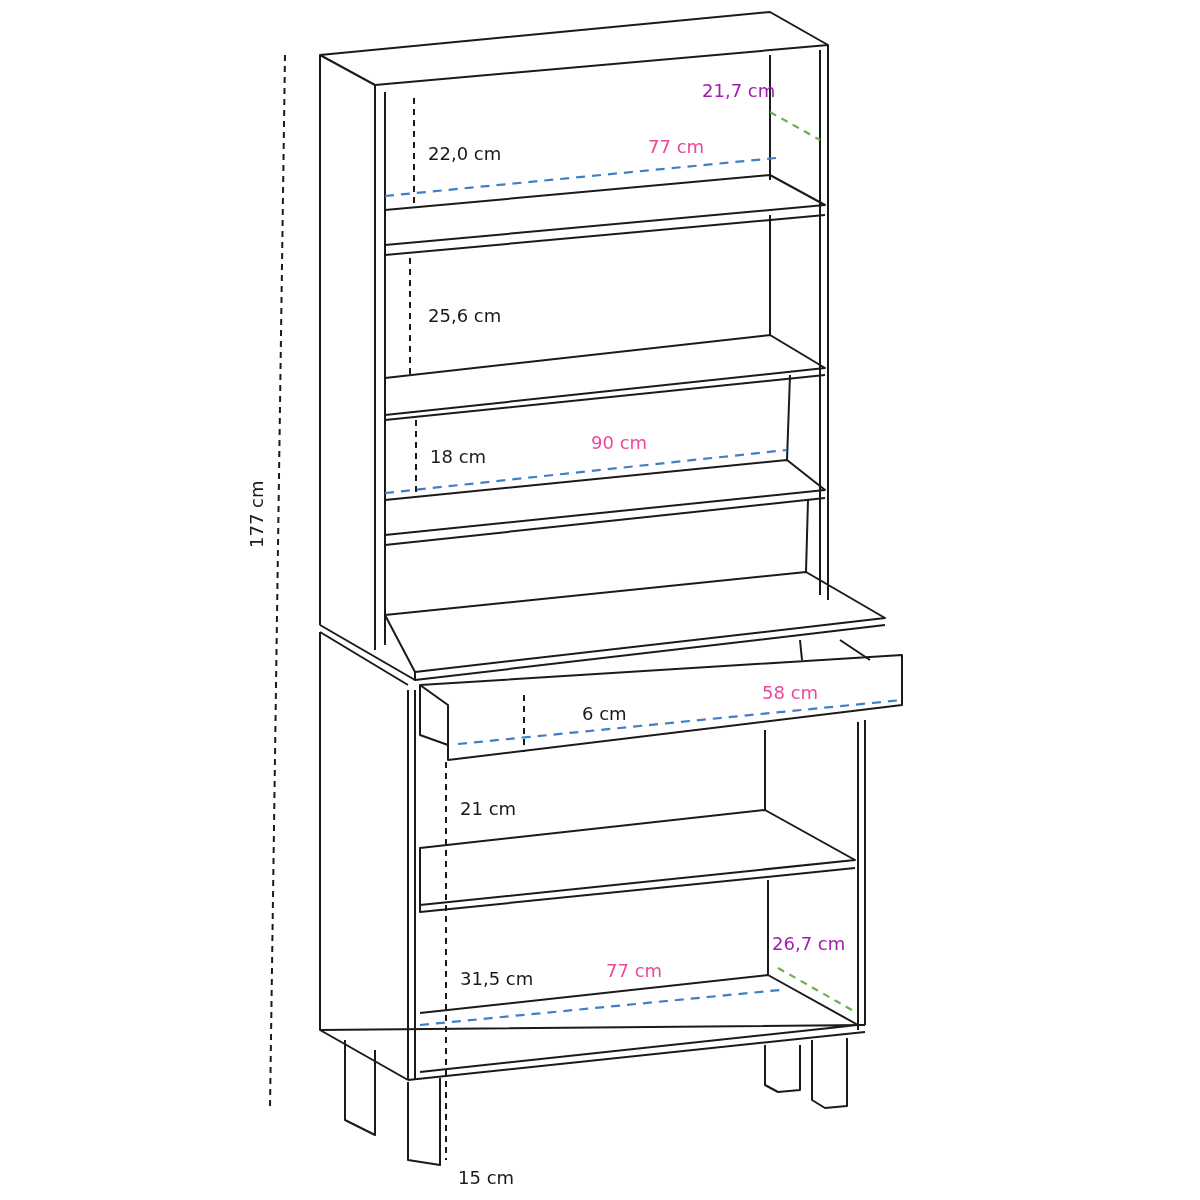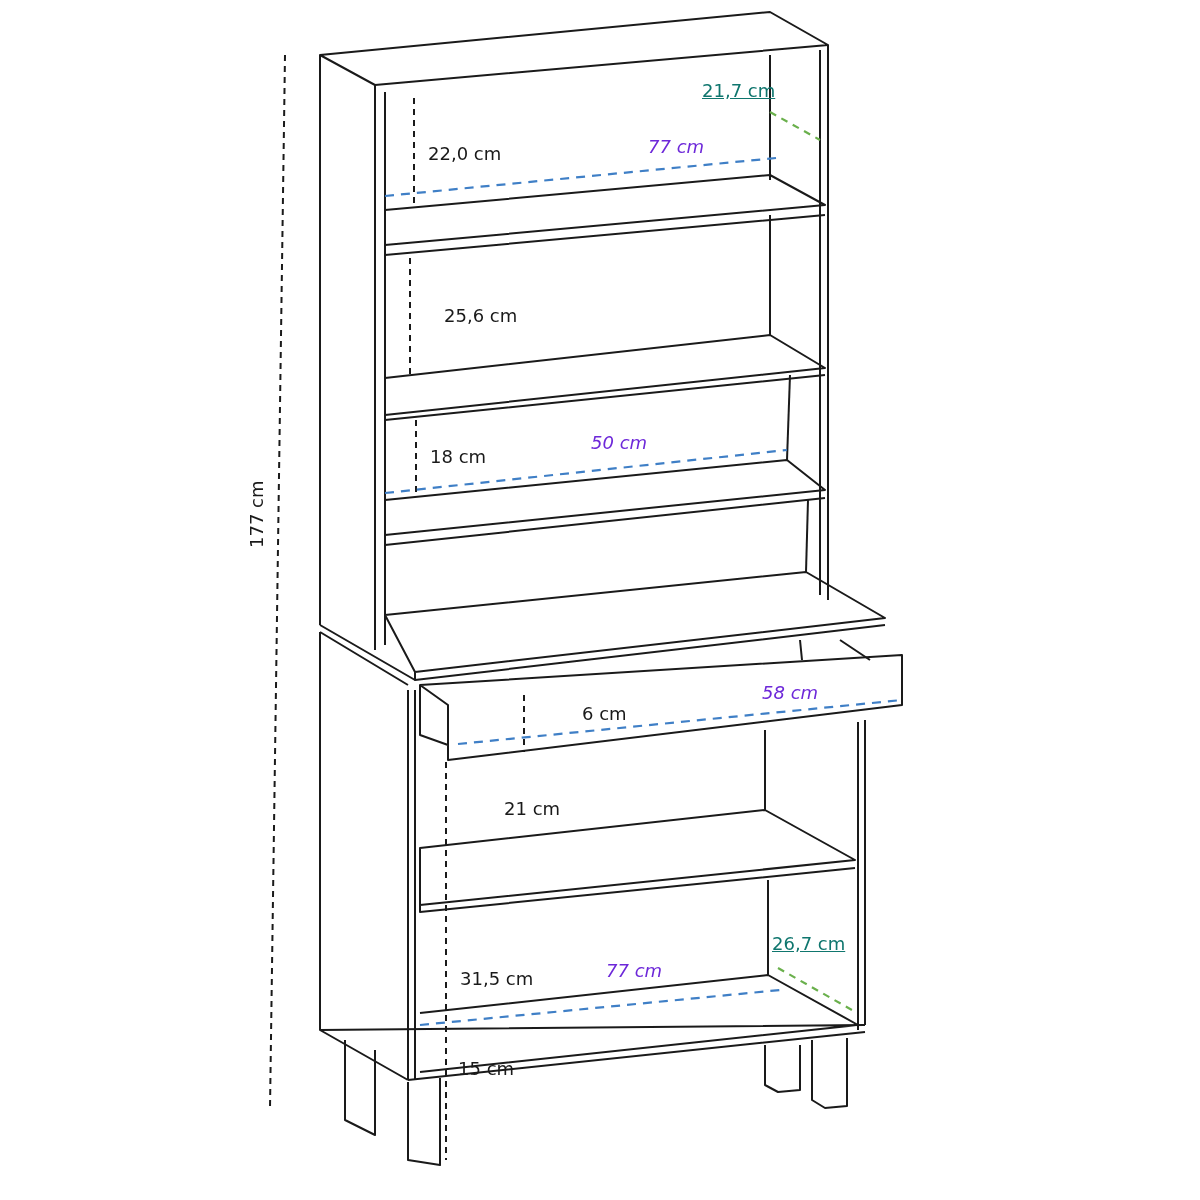--- a/index.html
+++ b/index.html
@@ -1,21 +1,21 @@
 <!DOCTYPE html>
 <html><head>
 <meta charset="utf-8">
 <style>
   html,body{margin:0;padding:0;background:#ffffff;}
   body{width:1200px;height:1200px;position:relative;overflow:hidden;font-family:"DejaVu Sans","Liberation Sans",sans-serif;}
   svg{position:absolute;left:0;top:0;}
   .lbl{position:absolute;font-size:18px;white-space:nowrap;line-height:1;}
   .black{color:#1a1a1a;}
-  .blue{color:#6d28d9;font-style:italic;}
-  .green{color:#0f766e;text-decoration:underline;}
+  .blue{color:#ec4899;}
+  .green{color:#a21caf;}
   .vert{transform:rotate(-90deg);transform-origin:left top;}
 </style>
 </head>
 <body>
 
 <svg width="1200" height="1200" viewBox="0 0 1200 1200">
   <g fill="none" stroke="#1a1a1a" stroke-width="2" stroke-linejoin="round">
 
     <path d="M320 55 L770 12 L828 45 L375 85 Z"></path>
 
@@ -72,22 +72,22 @@
   <g stroke="#6ab04c" stroke-width="2.2" stroke-dasharray="7,6">
     <line x1="770" y1="112" x2="820" y2="140"></line>
     <line x1="778" y1="968" x2="852" y2="1010"></line>
   </g>
 </svg>
 
 <div class="lbl black vert" style="left:248px;top:548px;">177 cm</div>
 <div class="lbl black" style="left:428px;top:145px;">22,0 cm</div>
 <div class="lbl blue" style="left:648px;top:138px;">77 cm</div>
 <div class="lbl green" style="left:702px;top:82px;">21,7 cm</div>
-<div class="lbl black" style="left:444px;top:307px;">25,6 cm</div>
+<div class="lbl black" style="left:428px;top:307px;">25,6 cm</div>
 <div class="lbl black" style="left:430px;top:448px;">18 cm</div>
-<div class="lbl blue" style="left:591px;top:434px;">50 cm</div>
+<div class="lbl blue" style="left:591px;top:434px;">90 cm</div>
 <div class="lbl black" style="left:582px;top:705px;">6 cm</div>
 <div class="lbl blue" style="left:762px;top:684px;">58 cm</div>
-<div class="lbl black" style="left:460px;top:800px;margin-left:44px;">21 cm</div>
+<div class="lbl black" style="left:460px;top:800px;">21 cm</div>
 <div class="lbl black" style="left:460px;top:970px;text-align:center;">31,5 cm</div>
 <div class="lbl blue" style="left:606px;top:962px;">77 cm</div>
 <div class="lbl green" style="left:772px;top:935px;">26,7 cm</div>
-<div class="lbl black" style="left:458px;top:1060px;">15 cm</div>
+<div class="lbl black" style="left:458px;top:1169px;">15 cm</div>
 
 </body></html>

